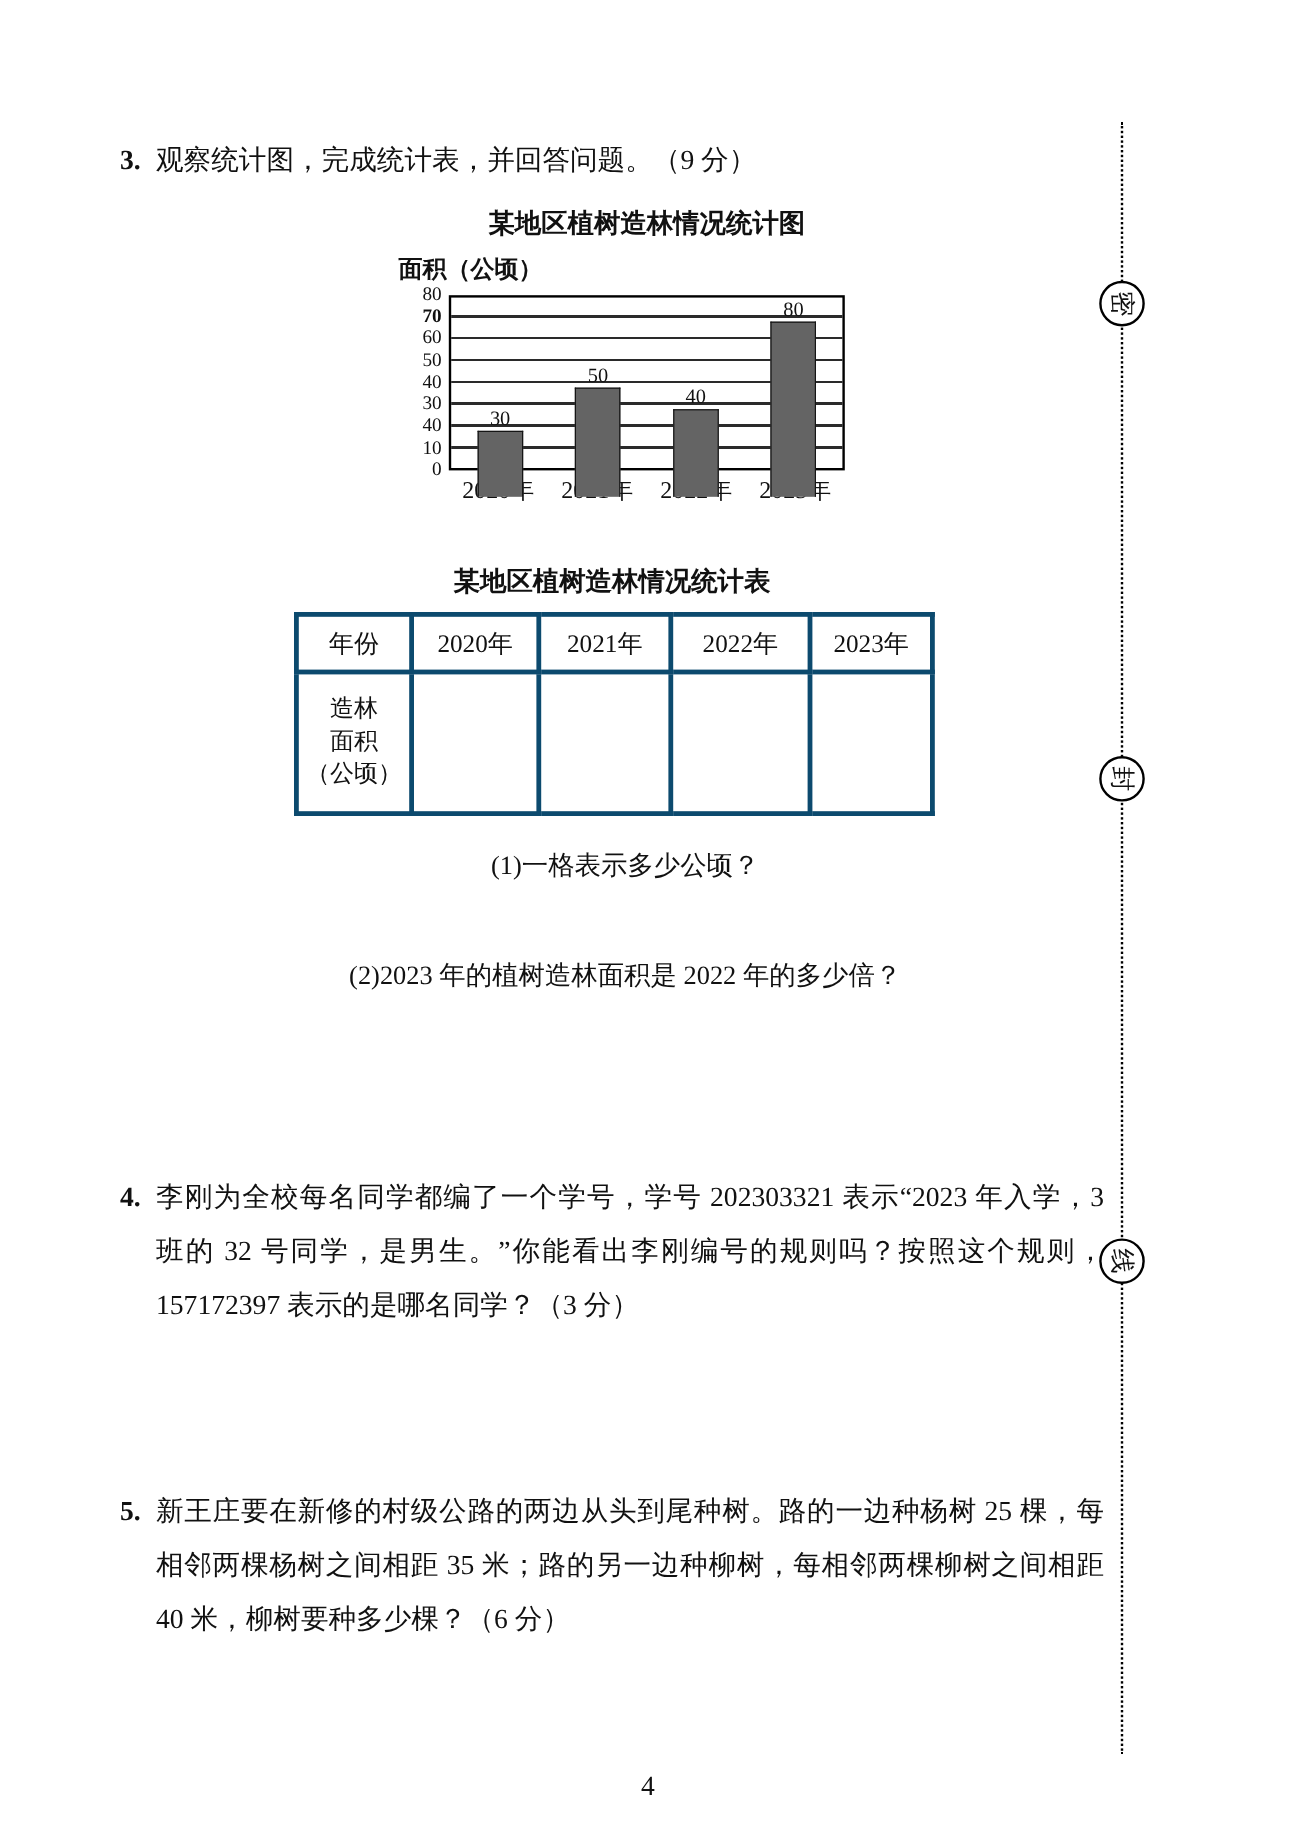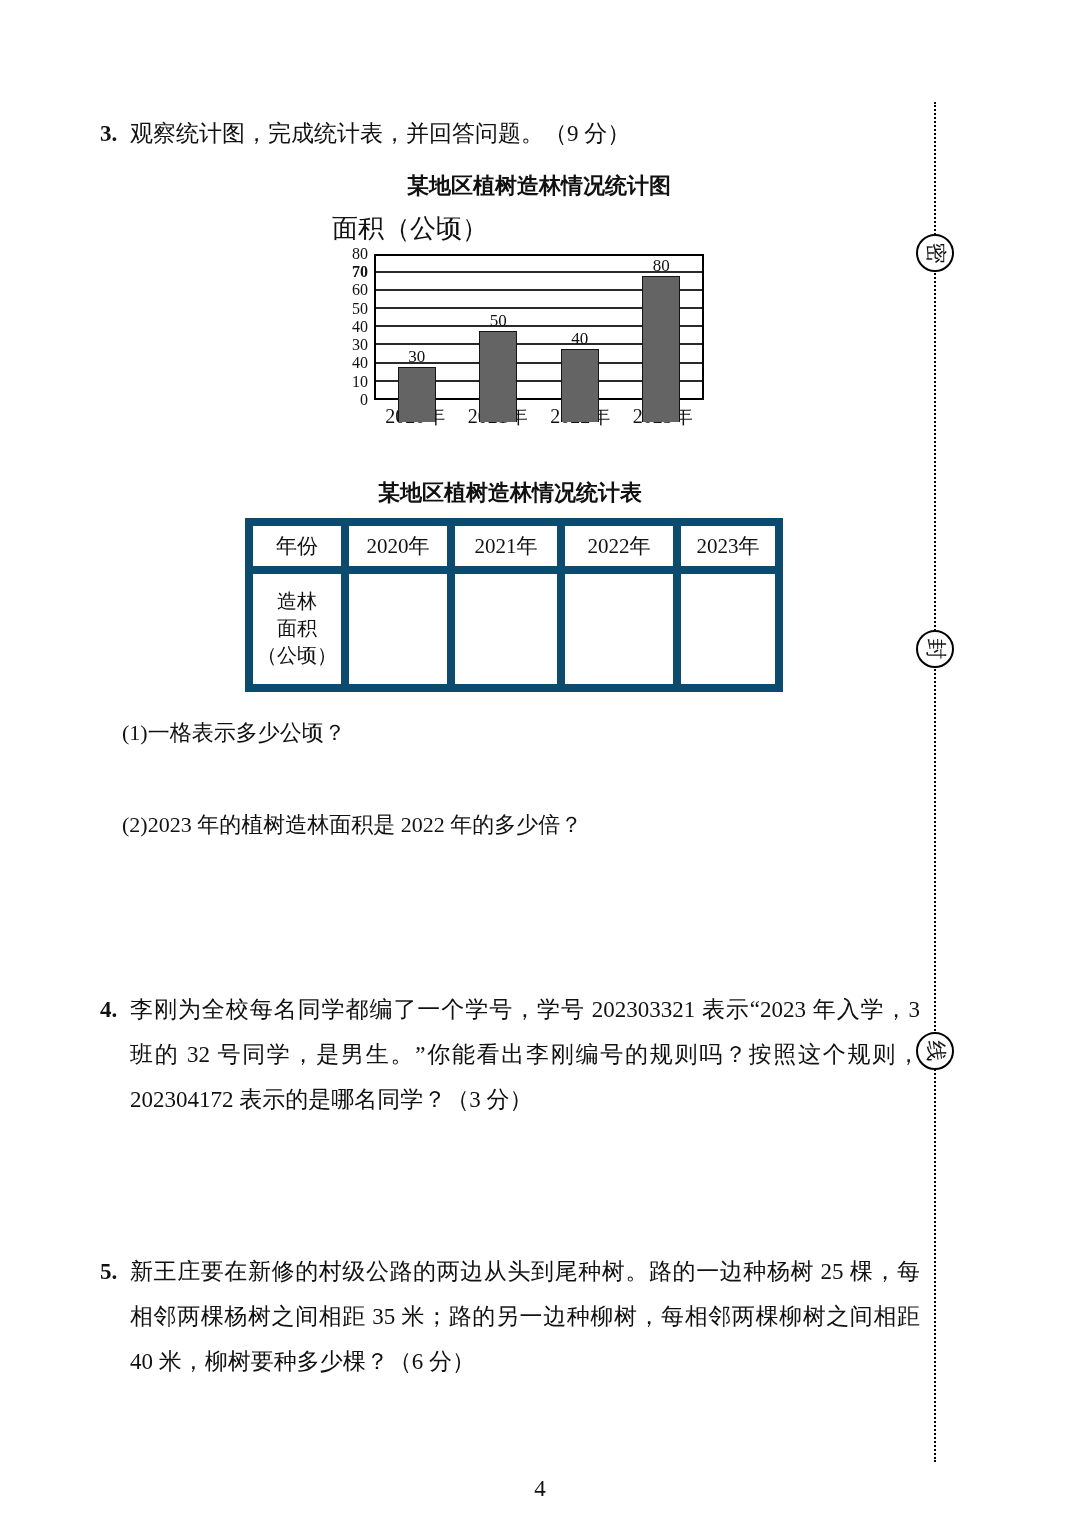--- a/index.html
+++ b/index.html
@@ -20,21 +20,21 @@
     top: 112px;
     width: 820px;
   }
   
   .question { display: flex; font-size: 23px; line-height: 1.95; }
   .qnum { font-weight: bold; width: 30px; flex: 0 0 30px; }
   .qtext { flex: 1; text-align: justify; }
   
   .chart-wrap { margin-left: 232px; width: 372px; margin-top: 14px; }
   .chart-title { font-weight: bold; font-size: 22px; text-align: center; padding-left: 42px; }
-  .chart-ylabel { font-weight: normal; font-size: 26px; margin-top: 10px; margin-bottom: 8px; }
+  .chart-ylabel { font-weight: bold; font-size: 20px; margin-top: 10px; margin-bottom: 8px; }
   .chart-body { display: flex; }
   .yticks { position: relative; width: 42px; height: 146px; flex: 0 0 42px; }
   .ytick {
     position: absolute; right: 6px; font-size: 16px; line-height: 18px;
     text-align: right; width: 36px;
   }
   .plot {
     position: relative;
     width: 330px; height: 146px;
     border: 2px solid #000;
@@ -52,28 +52,28 @@
     display: grid; grid-template-columns: repeat(4, 1fr);
     font-size: 20px; text-align: center; margin-top: 3px;
   }
   
   .table-title { font-weight: bold; font-size: 22px; text-align: center; width: 530px; margin: 48px 0 10px 145px; }
   table.stat {
     border-collapse: collapse; table-layout: fixed;
     margin-left: 145px; width: 530px;
   }
   table.stat td {
-    border: 8px solid #0c4a6e; text-align: center; vertical-align: middle;
+    border: 4px solid #0c4a6e; text-align: center; vertical-align: middle;
     font-size: 21px; padding: 4px 2px;
   }
   tr.head-row td { height: 48px; }
   tr.data-row td { height: 118px; }
   .row-label { white-space: pre-line; font-size: 20px; line-height: 1.35; }
   
-  .subq { font-size: 22px; margin-left: 22px; }
+  .subq { font-size: 22px; margin-left: 22px; text-align: center; }
   .subq1 { margin-top: 26px; }
   .subq2 { margin-top: 62px; }
   
   .q4 { margin-top: 148px; }
   .q5 { margin-top: 128px; }
   
   .binding-strip {
     position: absolute;
     left: 934px; top: 102px;
     width: 0; height: 1360px;
@@ -181,21 +181,21 @@
         <td></td>
       </tr>
     </tbody>
       </table>
 
     <div class="subq subq1">(1)一格表示多少公顷？</div>
     <div class="subq subq2">(2)2023 年的植树造林面积是 2022 年的多少倍？</div>
 
     <div class="question q4">
       <span class="qnum">4.</span>
-      <div class="qtext">李刚为全校每名同学都编了一个学号，学号 202303321 表示“2023 年入学，3 班的 32 号同学，是男生。”你能看出李刚编号的规则吗？按照这个规则，202304172 表示的是哪名同学？（3 分）</div>
+      <div class="qtext">李刚为全校每名同学都编了一个学号，学号 202303321 表示“2023 年入学，3 班的 32 号同学，是男生。”你能看出李刚编号的规则吗？按照这个规则，157172397 表示的是哪名同学？（3 分）</div>
     </div>
 
     <div class="question q5">
       <span class="qnum">5.</span>
       <div class="qtext">新王庄要在新修的村级公路的两边从头到尾种树。路的一边种杨树 25 棵，每相邻两棵杨树之间相距 35 米；路的另一边种柳树，每相邻两棵柳树之间相距 40 米，柳树要种多少棵？（6 分）</div>
     </div>
 
   </div>
 
   <div class="binding-strip">

